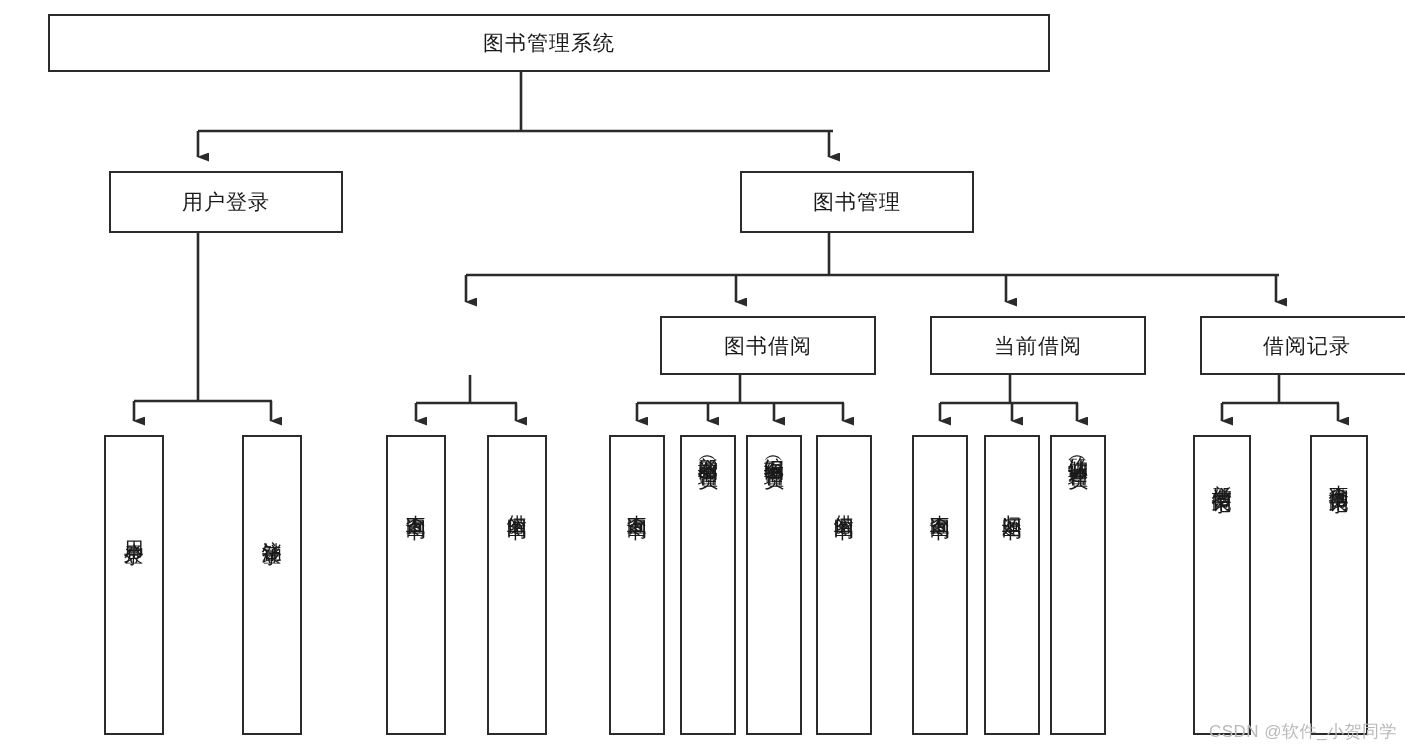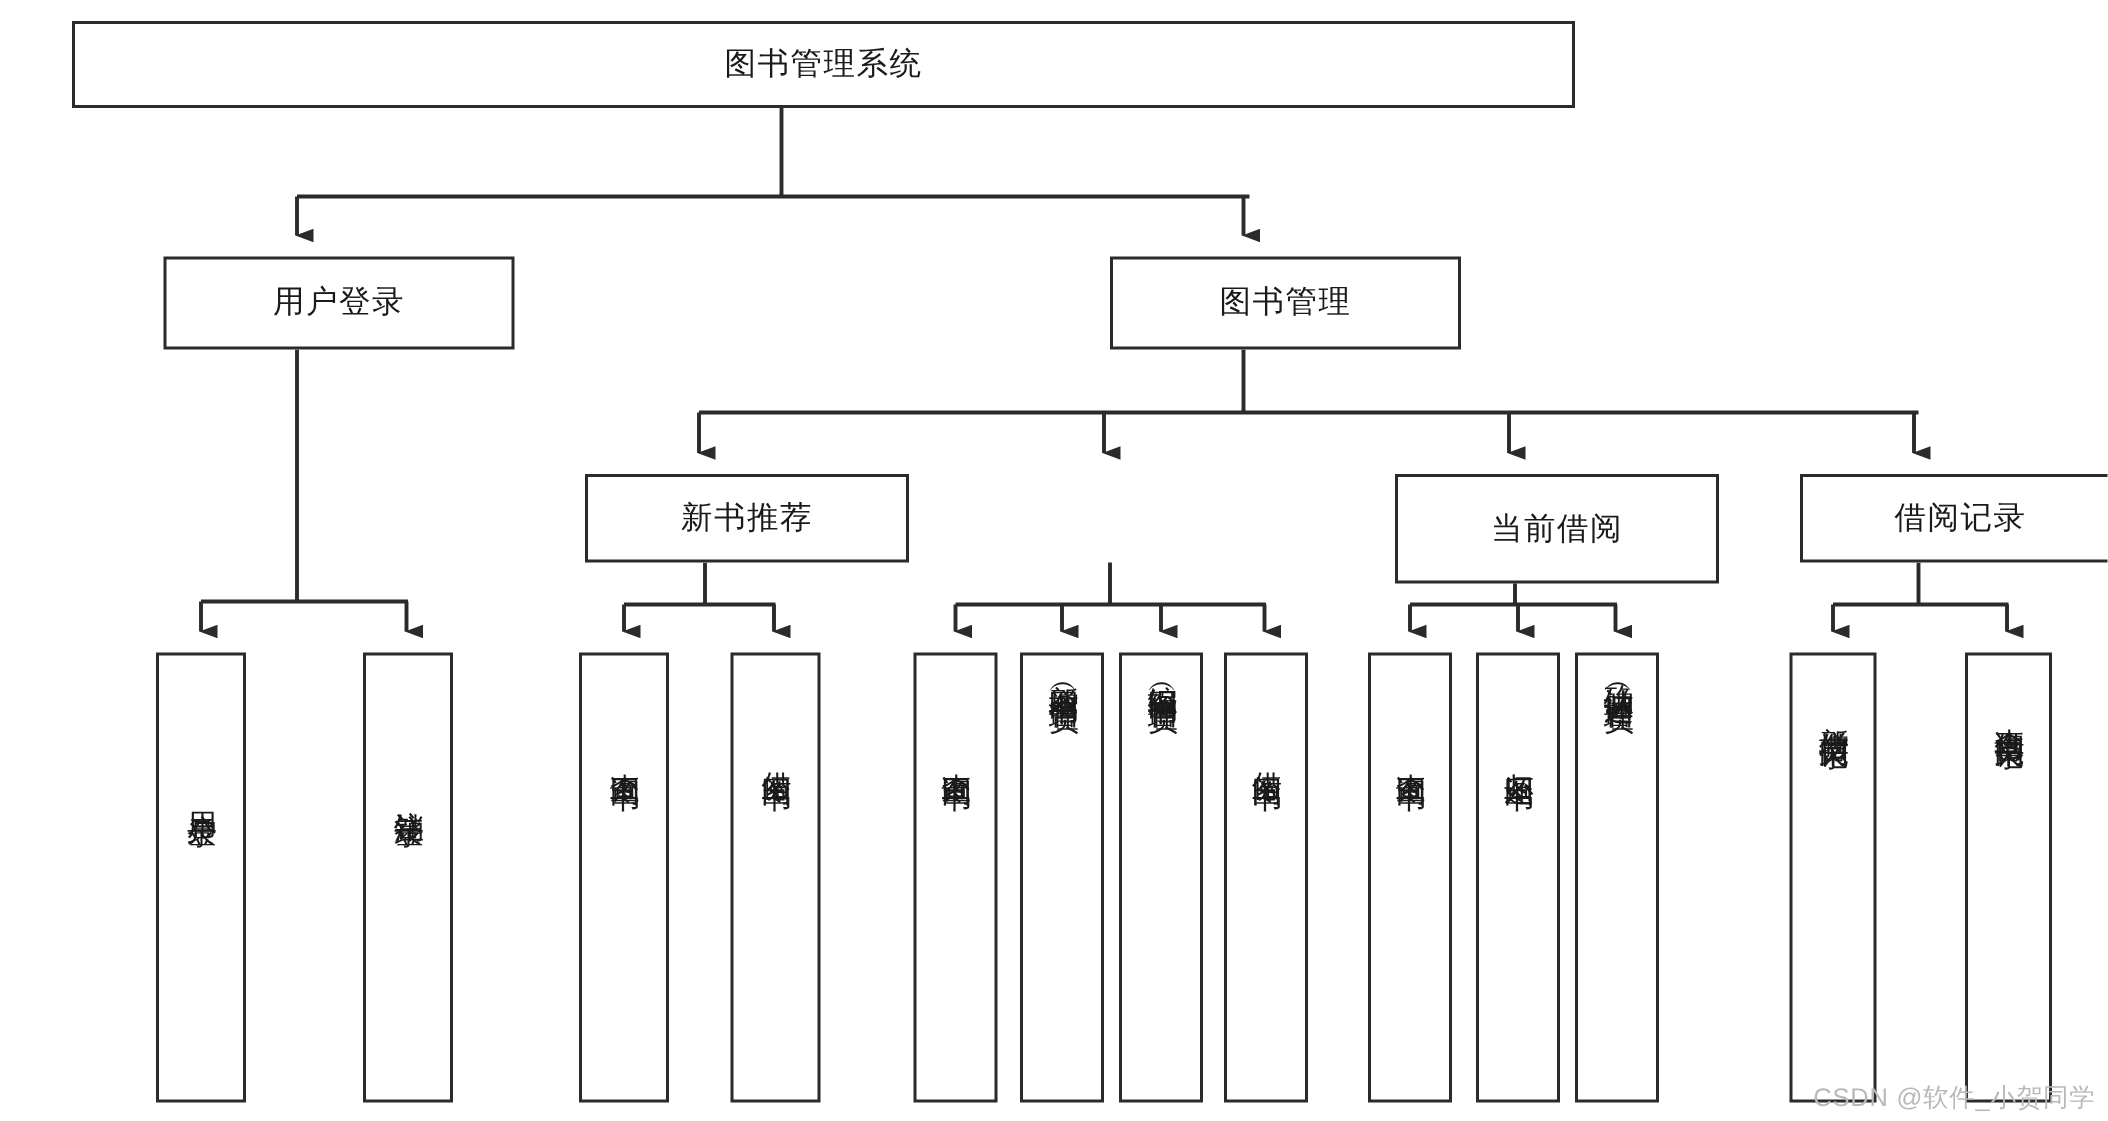--- a/index.html
+++ b/index.html
@@ -132,24 +132,24 @@
     <span>图书管理系统</span>
   </div>
 
   <div class="node horiz" style="left:81px; top:171px; width:234px; height:62px;">
     <span>用户登录</span>
   </div>
   <div class="node horiz" style="left:712px; top:171px; width:234px; height:62px;align-items:center;">
     <span>图书管理</span>
   </div>
 
-  <div class="node horiz" style="left:362px; top:316px; width:216px; height:59px;">
-    <span>新书推荐</span>
-  </div>
-  <div class="node horiz" style="left:902px; top:316px; width:216px; height:73px;">
+  <div class="node horiz" style="left:632px; top:316px; width:216px; height:59px;">
+    <span>图书借阅</span>
+  </div>
+  <div class="node horiz" style="left:902px; top:316px; width:216px; height:59px;">
     <span>当前借阅</span>
   </div>
   <div class="node horiz" style="left:1172px; top:316px; width:214px; height:59px;">
     <span>借阅记录</span>
   </div>
 
   <div class="node vert" style="left:104px; top:435px; width:60px; height:300px; padding-top:88px;">
     <span class="vert-label">用户登录</span>
   </div>
   <div class="node vert" style="left:242px; top:435px; width:60px; height:300px; padding-top:88px;">

